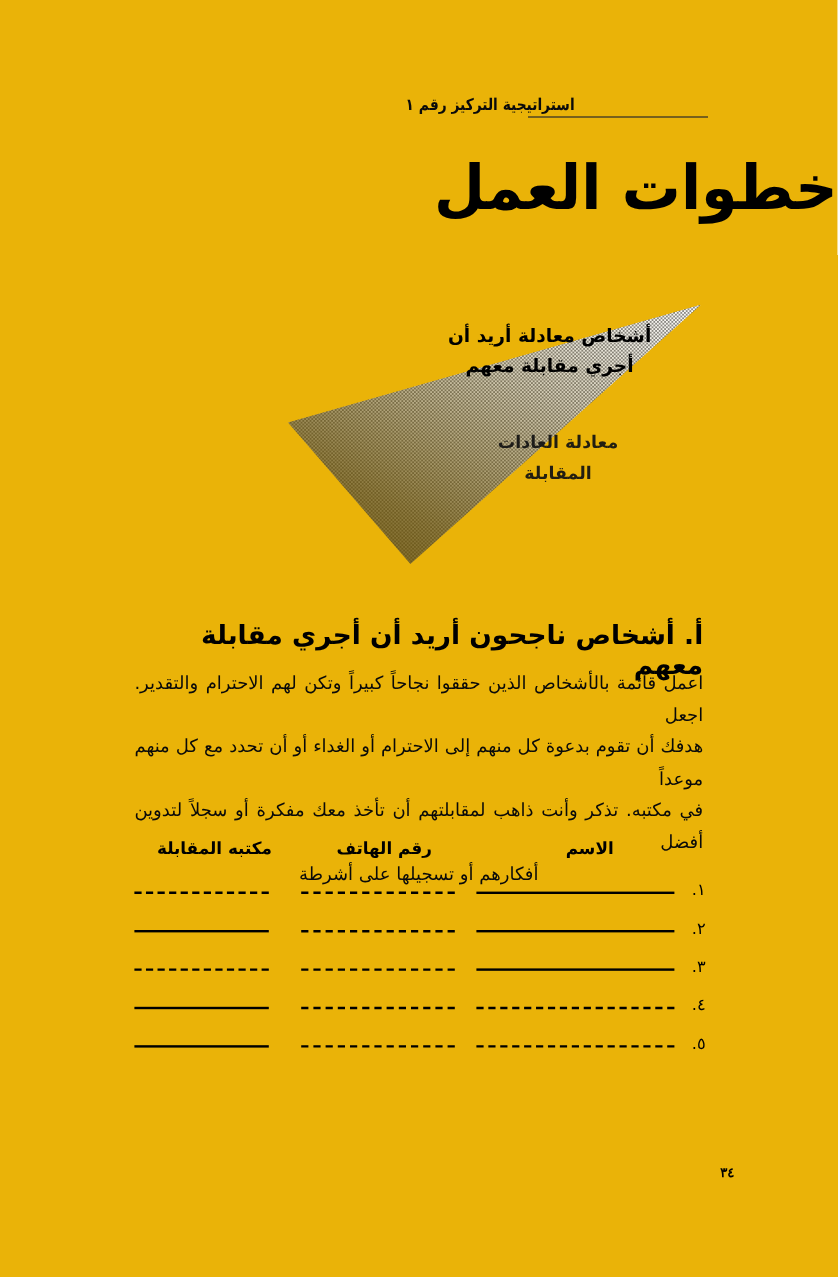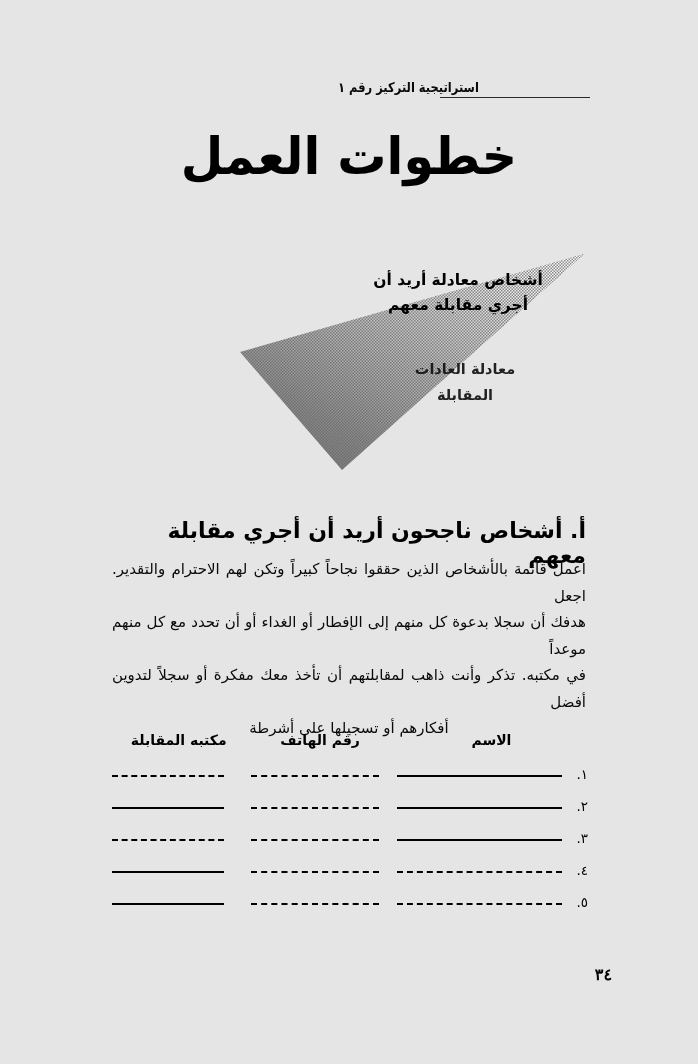--- a/index.html
+++ b/index.html
@@ -8,21 +8,21 @@
     padding: 0;
     background: #ffffff;
   }
   body {
     font-family: "DejaVu Sans", sans-serif;
   }
   .page {
     position: relative;
     width: 698px;
     height: 1064px;
-    background: #e5e5e5;
+    background: #eab308;
     overflow: hidden;
     margin: 0 auto;
   }
 
   
   .running-header {
     position: absolute;
     top: 76px;
     right: 110px;
     width: 250px;
@@ -47,21 +47,21 @@
     height: 1px;
     background: #2a2a2a;
   }
 
   
   .main-title {
     position: absolute;
     top: 128px;
     left: 0;
     width: 698px;
-    text-align: center;
+    text-align: right;
   }
   .main-title .mt-text {
     display: inline-block;
     font-family: "DejaVu Sans", sans-serif;
     font-size: 49px;
     font-weight: bold;
     color: #000000;
     letter-spacing: -1px;
     transform: scaleY(1.05);
   }
@@ -172,21 +172,21 @@
   }
   .ft-head {
     font-family: "DejaVu Sans", sans-serif;
     font-size: 14px;
     font-weight: bold;
     color: #000000;
     letter-spacing: -0.2px;
     text-align: center;
   }
   .ft-head.col-name  { width: 194px; padding-right: 2px; }
-  .ft-head.col-phone { width: 150px; margin-top: 32px; }
+  .ft-head.col-phone { width: 150px; }
   .ft-head.col-date  { width: 134px; text-align: center; }
 
   .ft-row {
     display: flex;
     flex-direction: row;
     align-items: center;
     height: 32px;
   }
   .ft-num {
     width: 26px;
@@ -216,21 +216,21 @@
     border-top: 2px dashed #000000;
   }
   .ft-dash.dense { border-top-style: solid; }
 
   
   .page-number {
     position: absolute;
     bottom: 80px;
     right: 86px;
     font-family: Liberation Serif, serif;
-    font-size: 16px;
+    font-size: 11px;
     font-weight: bold;
     color: #000000;
     direction: rtl;
     margin-top: 27px;
   }
 </style>
 </head>
 <body>
 
 <div class="page">
@@ -283,21 +283,21 @@
       <span class="btl-line">المقابلة</span>
     </div>
   </div>
 
   <div class="section-heading">
     <span class="sh-text">أ. أشخاص ناجحون أريد أن أجري مقابلة معهم</span>
   </div>
 
   <div class="body-para">
     <span class="bp-line">اعمل قائمة بالأشخاص الذين حققوا نجاحاً كبيراً وتكن لهم الاحترام والتقدير. اجعل</span>
-    <span class="bp-line">هدفك أن سجلا بدعوة كل منهم إلى الإفطار أو الغداء أو أن تحدد مع كل منهم موعداً</span>
+    <span class="bp-line">هدفك أن تقوم بدعوة كل منهم إلى الاحترام أو الغداء أو أن تحدد مع كل منهم موعداً</span>
     <span class="bp-line">في مكتبه. تذكر وأنت ذاهب لمقابلتهم أن تأخذ معك مفكرة أو سجلاً لتدوين أفضل</span>
     <span class="bp-line last">أفكارهم أو تسجيلها على أشرطة</span>
   </div>
 
   <div class="form-table">
 
     <div class="ft-headrow">
       <span class="ft-head col-name">الاسم</span>
       <span class="ft-head col-phone">رقم الهاتف</span>
       <span class="ft-head col-date">مكتبه المقابلة</span>

